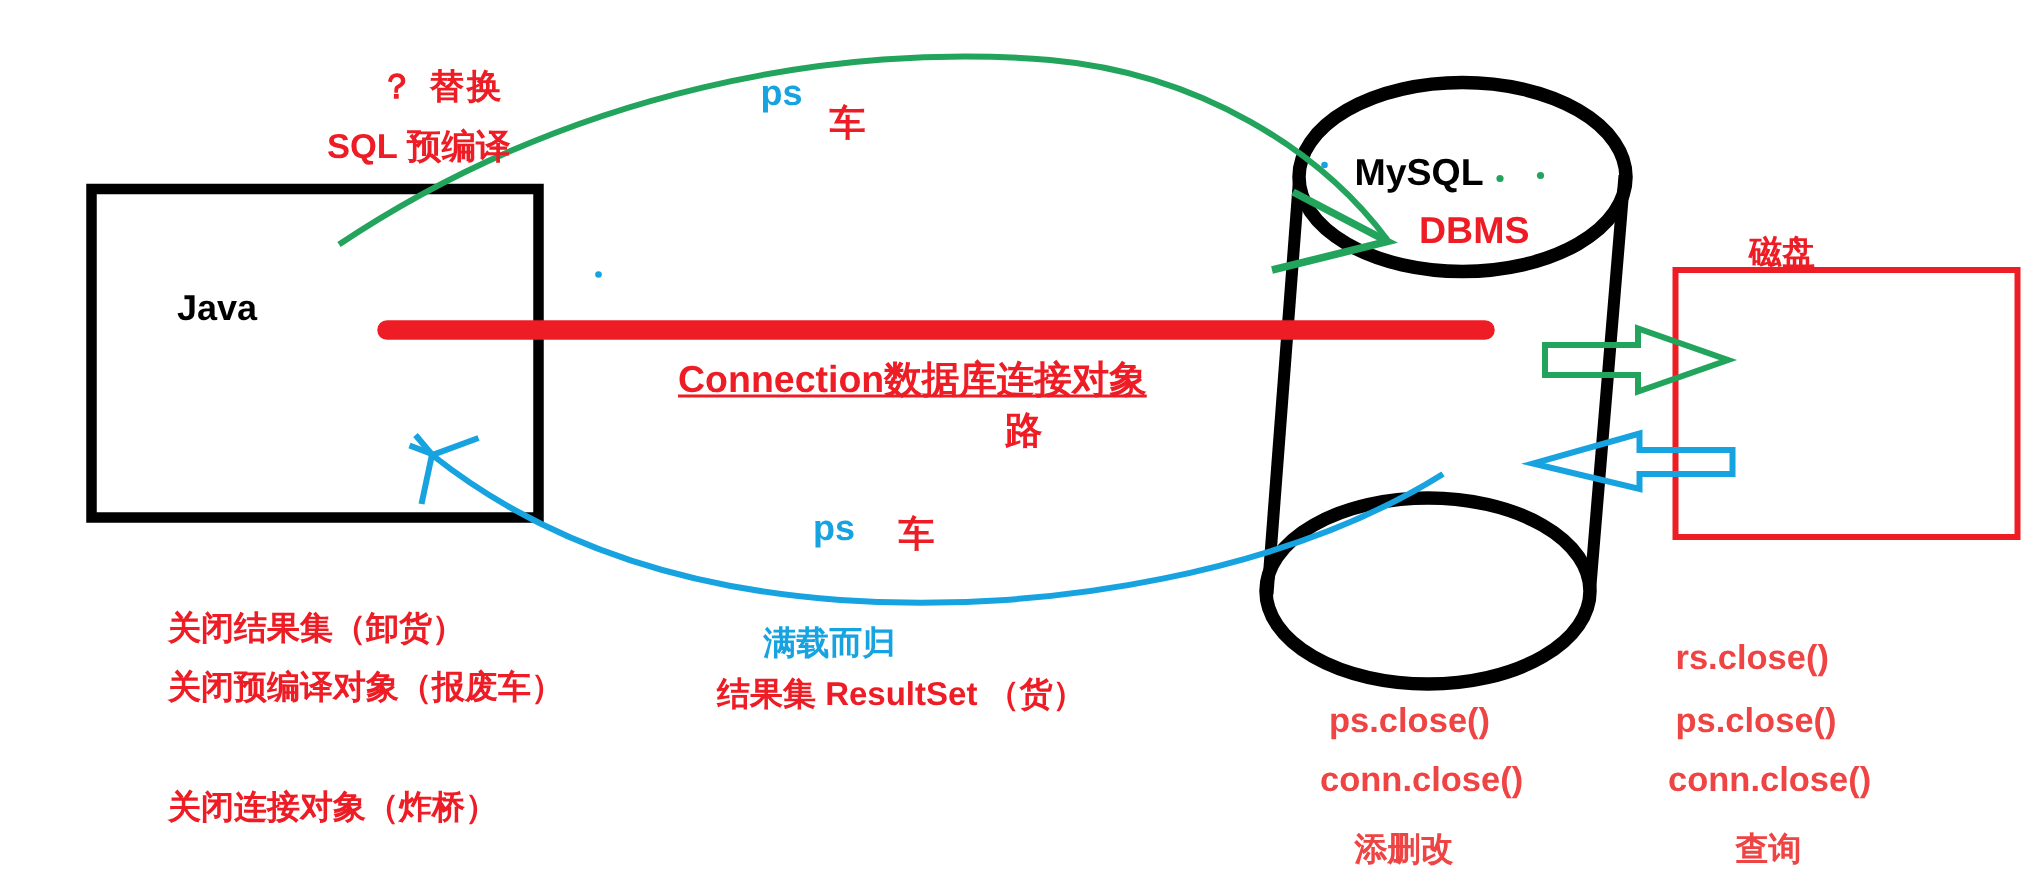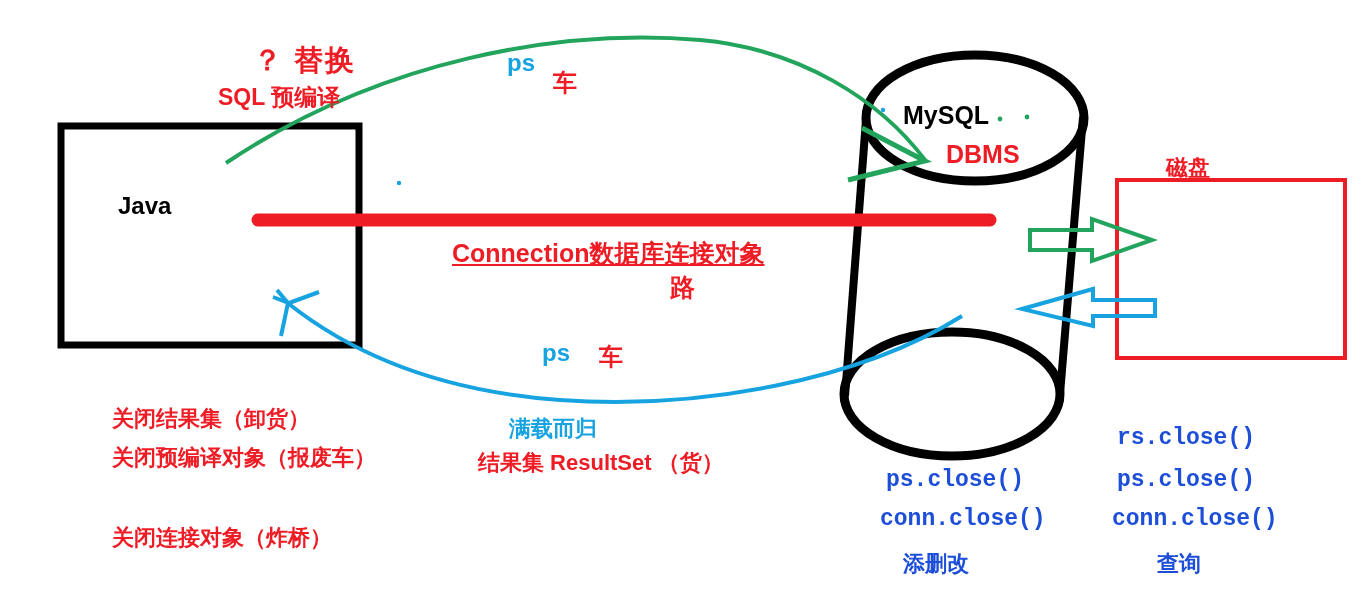--- a/index.html
+++ b/index.html
@@ -25,25 +25,25 @@
     height: 589px;
   }
   .lbl {
     position: absolute;
     white-space: nowrap;
     font-weight: bold;
     line-height: 1.15;
   }
   .red   { color: #ee1c25; }
   .blue  { color: #16a3e0; }
-  .indigo{ color: #1d4ed8; font-family: Liberation Mono, monospace; }
+  .indigo{ color: #ef4444; }
   .black { color: #000000; }
 
   .t-java    { left: 118px; top: 168px;  font-size: 24px; margin-top: 24px; }
-  .t-qmark   { left: 253px; top: 44px;   font-size: 29px; letter-spacing: 2px; text-align: right;}
+  .t-qmark   { left: 253px; top: 44px;   font-size: 23px; letter-spacing: 2px; text-align: right;}
   .t-sqlpre  { left: 218px; top: 84px;   font-size: 23px; text-align: center; }
   .t-ps-top  { left: 507px; top: 49px;   font-size: 24px; }
   .t-che-top { left: 553px; top: 69px;   font-size: 24px; }
   .t-mysql   { left: 903px; top: 101px;  font-size: 25px; }
   .t-dbms    { left: 946px; top: 140px;  font-size: 25px; }
   .t-disk    { left: 1166px;top: 155px;  font-size: 22px; }
   .t-conn    { left: 452px; top: 239px;  font-size: 25px; text-decoration: underline; }
   .t-lu      { left: 670px; top: 273px;  font-size: 25px; }
   .t-ps-bot  { left: 542px; top: 339px;  font-size: 24px; }
   .t-che-bot { left: 599px; top: 343px;  font-size: 24px; }

